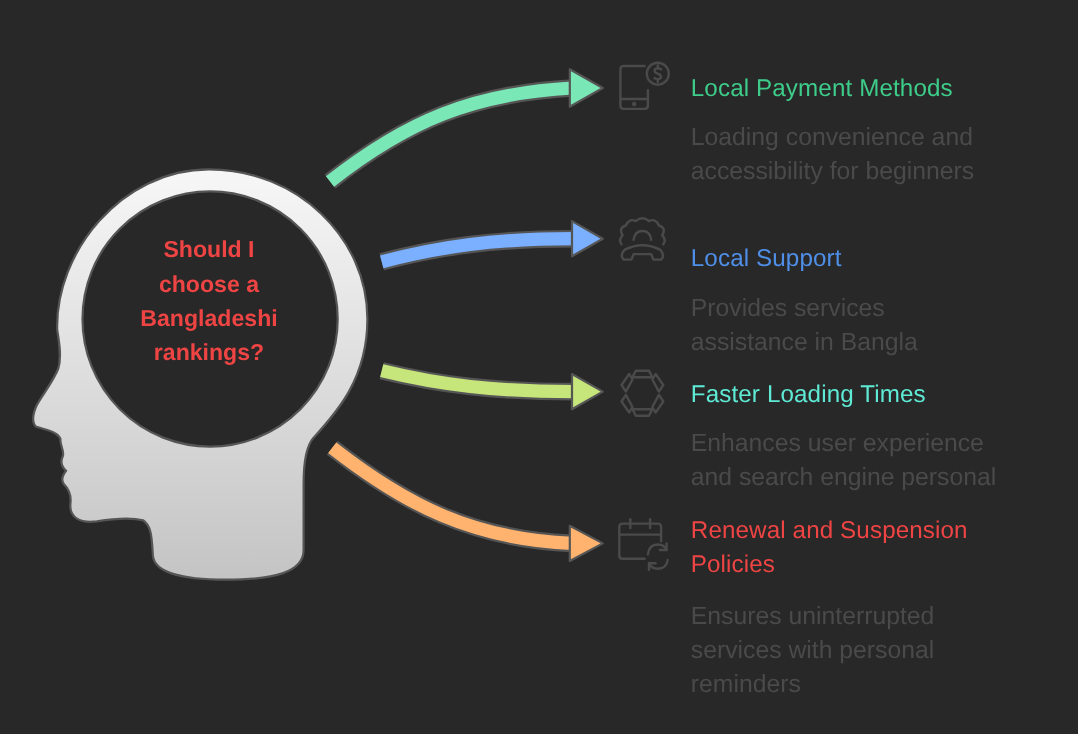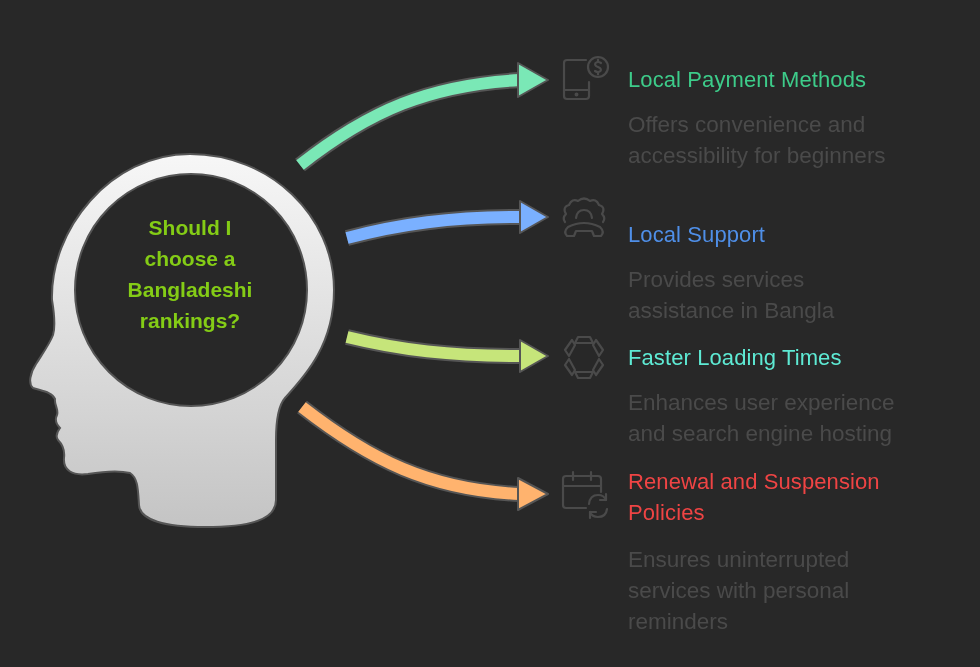--- a/index.html
+++ b/index.html
@@ -9,21 +9,21 @@
     position: relative;
     overflow: hidden;
     font-family: "Liberation Sans", "DejaVu Sans", sans-serif;
   }
   #diagram-svg { position: absolute; left: 0; top: 0; }
   .question {
     position: absolute;
     left: 95px; top: 212px;
     width: 190px;
     text-align: center;
-    color: #84cc16;
+    color: #ef4444;
     font-weight: bold;
     font-size: 21px;
     line-height: 31px;
   }
   .item {
     position: absolute;
     left: 628px;
     width: 340px;
   }
   .item-title {
@@ -149,38 +149,38 @@
     <path d="M 31 36 Q 32 27 40 27 Q 46 27 48 32"></path>
     <polyline points="48,26 48,32 42,32"></polyline>
     <path d="M 49 41 Q 48 49 40 49 Q 34 49 32 44"></path>
     <polyline points="32,50 32,44 38,44"></polyline>
   </g>
 </svg>
 
 <div class="item" style="top:64px;">
   <div class="item-title" style="color:#3dcc8a;">Local Payment Methods</div>
   <div class="item-desc">
-    <div>Offers convenience and</div>
+    <div>Loading convenience and</div>
     <div>accessibility for beginners</div>
   </div>
 </div>
 
 <div class="item" style="top:219px;">
   <div class="item-title" style="color:#4f8fe8;">Local Support</div>
   <div class="item-desc">
     <div>Provides services</div>
     <div>assistance in Bangla</div>
   </div>
 </div>
 
 <div class="item" style="top:342px;">
   <div class="item-title" style="color:#5eead4;">Faster Loading Times</div>
   <div class="item-desc">
     <div>Enhances user experience</div>
-    <div>and search engine hosting</div>
+    <div>and search engine personal</div>
   </div>
 </div>
 
 <div class="item" style="top:466px;">
   <div class="item-title" style="color:#ef4444;">
     <div>Renewal and Suspension</div>
     <div>Policies</div>
   </div>
   <div class="item-desc tight">
     <div>Ensures uninterrupted</div>

